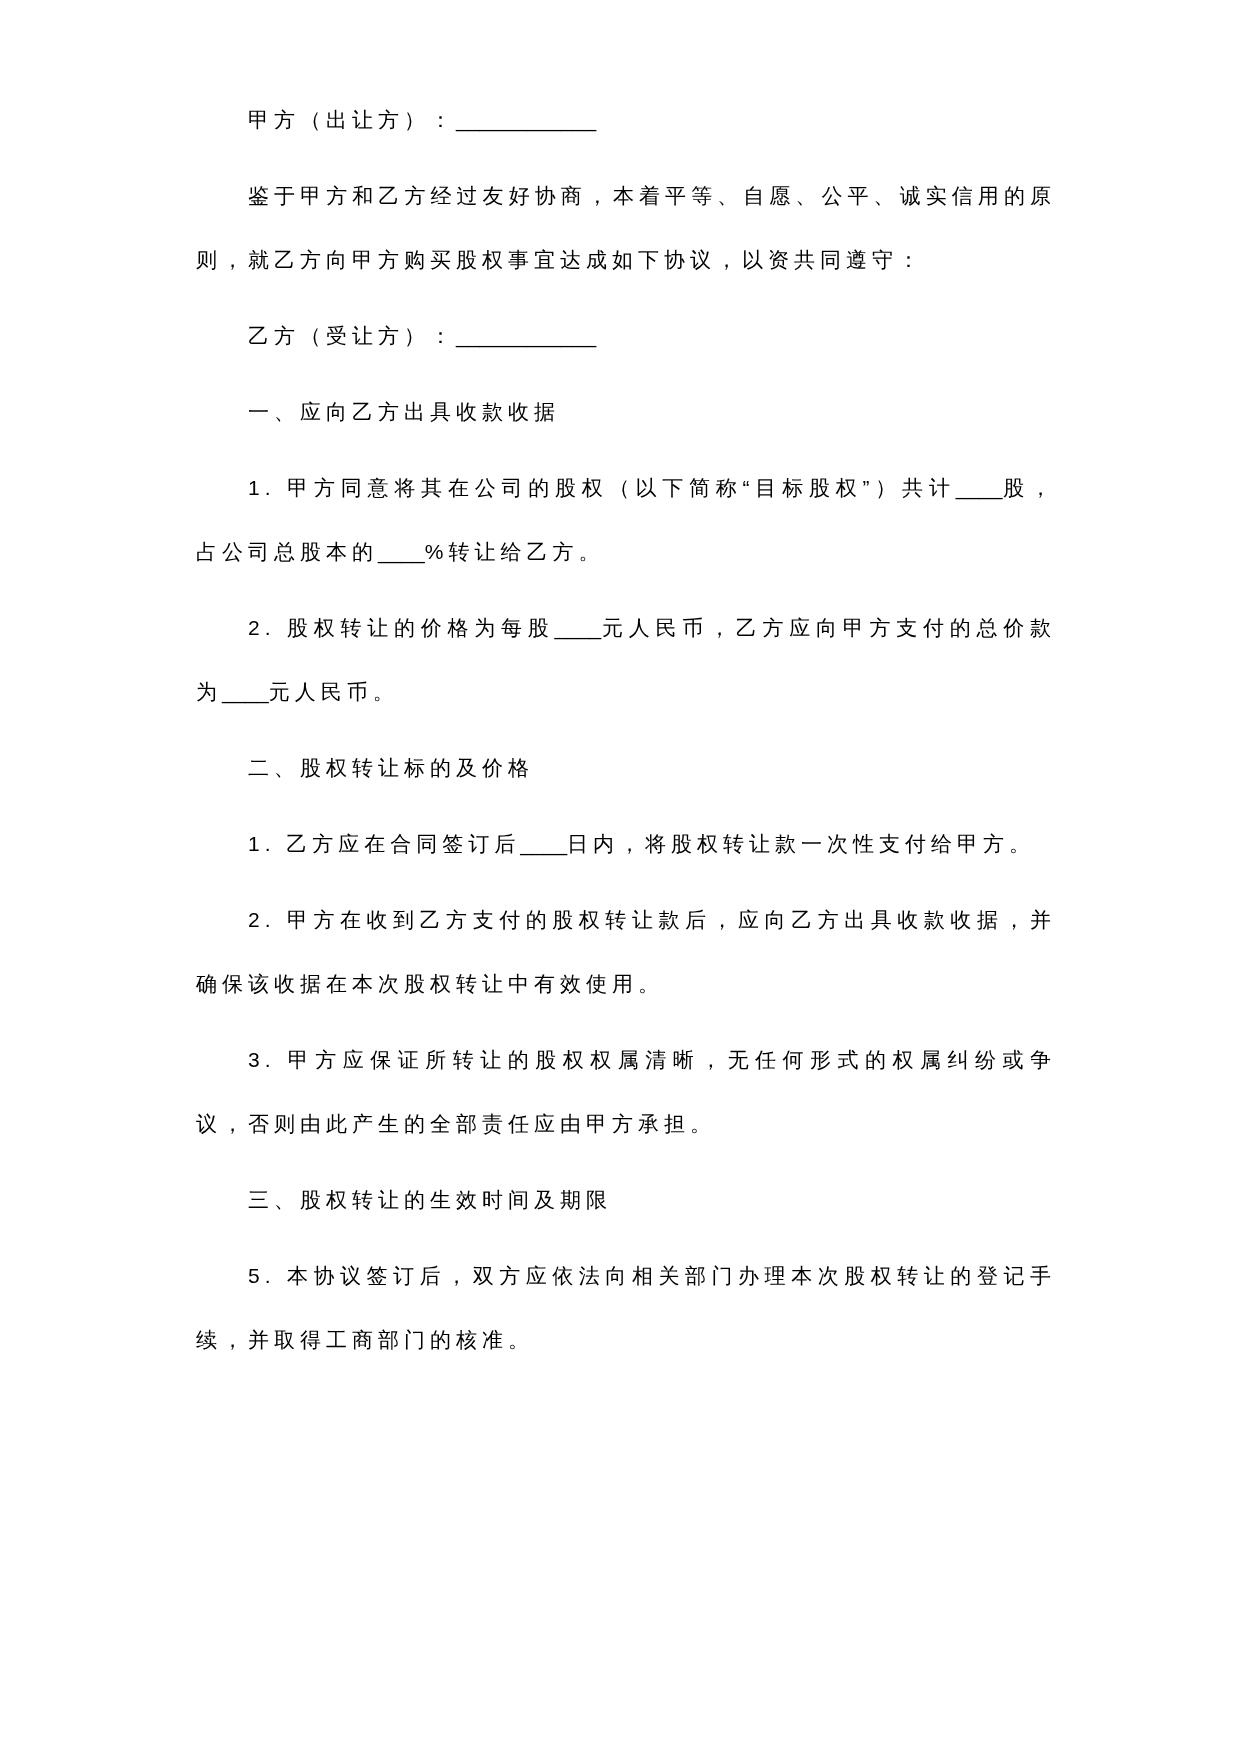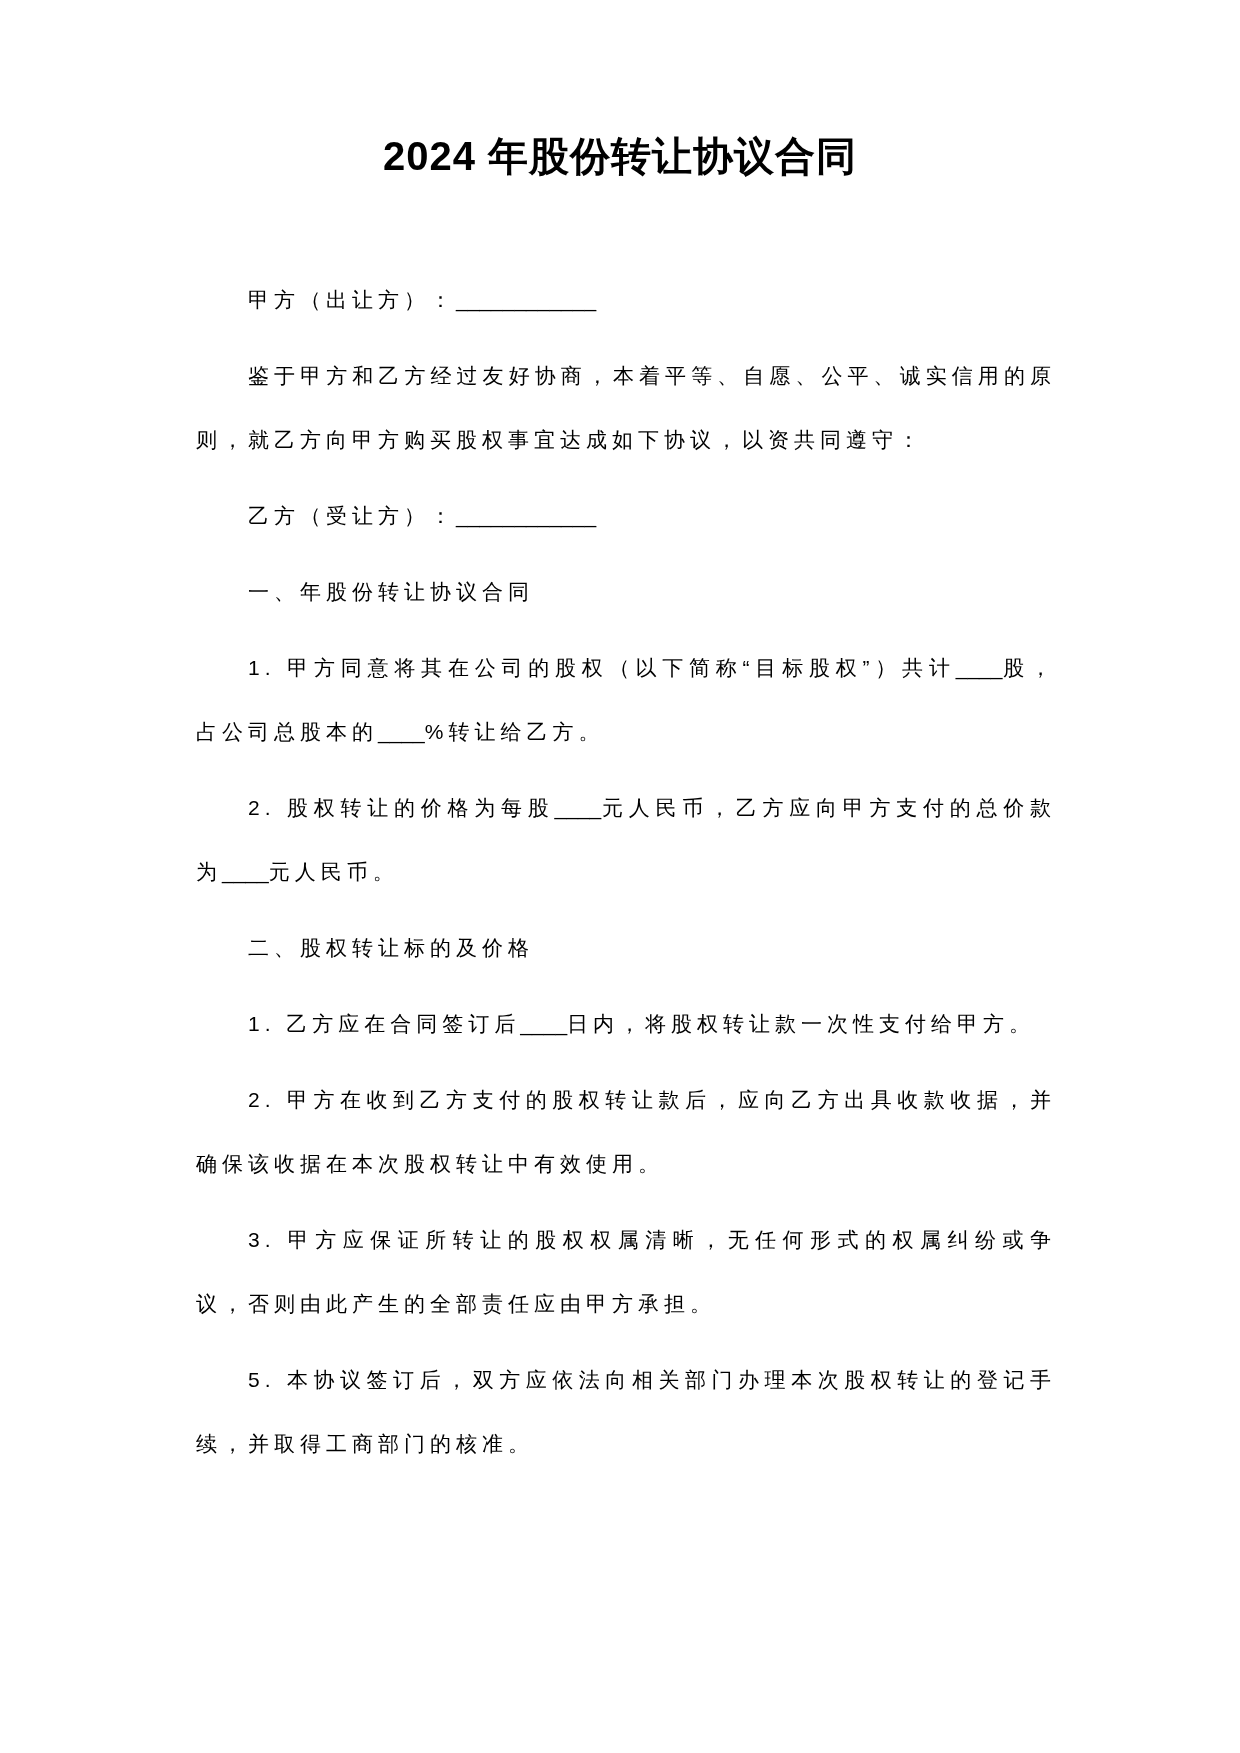--- a/index.html
+++ b/index.html
@@ -43,27 +43,27 @@
   }
   .doc-body p .blank {
     letter-spacing: 0;
     white-space: nowrap;
   }
 </style>
 </head>
 <body>
 
 <div class="page">
-  <h1 class="doc-title">2024 年股份转让协议合同</h1>
   <div class="doc-body">
       <p>甲方（出让方）：<span class="blank">____________</span></p>
       <p>鉴于甲方和乙方经过友好协商，本着平等、自愿、公平、诚实信用的原则，就乙方向甲方购买股权事宜达成如下协议，以资共同遵守：</p>
       <p>乙方（受让方）：<span class="blank">____________</span></p>
-      <p>一、年股份转让协议合同</p>
+      <p>一、应向乙方出具收款收据</p>
       <p>1. 甲方同意将其在公司的股权（以下简称“目标股权”）共计<span class="blank">____</span>股，占公司总股本的<span class="blank">____</span>%转让给乙方。</p>
       <p>2. 股权转让的价格为每股<span class="blank">____</span>元人民币，乙方应向甲方支付的总价款为<span class="blank">____</span>元人民币。</p>
       <p>二、股权转让标的及价格</p>
       <p>1. 乙方应在合同签订后<span class="blank">____</span>日内，将股权转让款一次性支付给甲方。</p>
       <p>2. 甲方在收到乙方支付的股权转让款后，应向乙方出具收款收据，并确保该收据在本次股权转让中有效使用。</p>
       <p>3. 甲方应保证所转让的股权权属清晰，无任何形式的权属纠纷或争议，否则由此产生的全部责任应由甲方承担。</p>
+      <p>三、股权转让的生效时间及期限</p>
       <p>5. 本协议签订后，双方应依法向相关部门办理本次股权转让的登记手续，并取得工商部门的核准。</p>
     </div>
 </div>
 
 </body></html>

